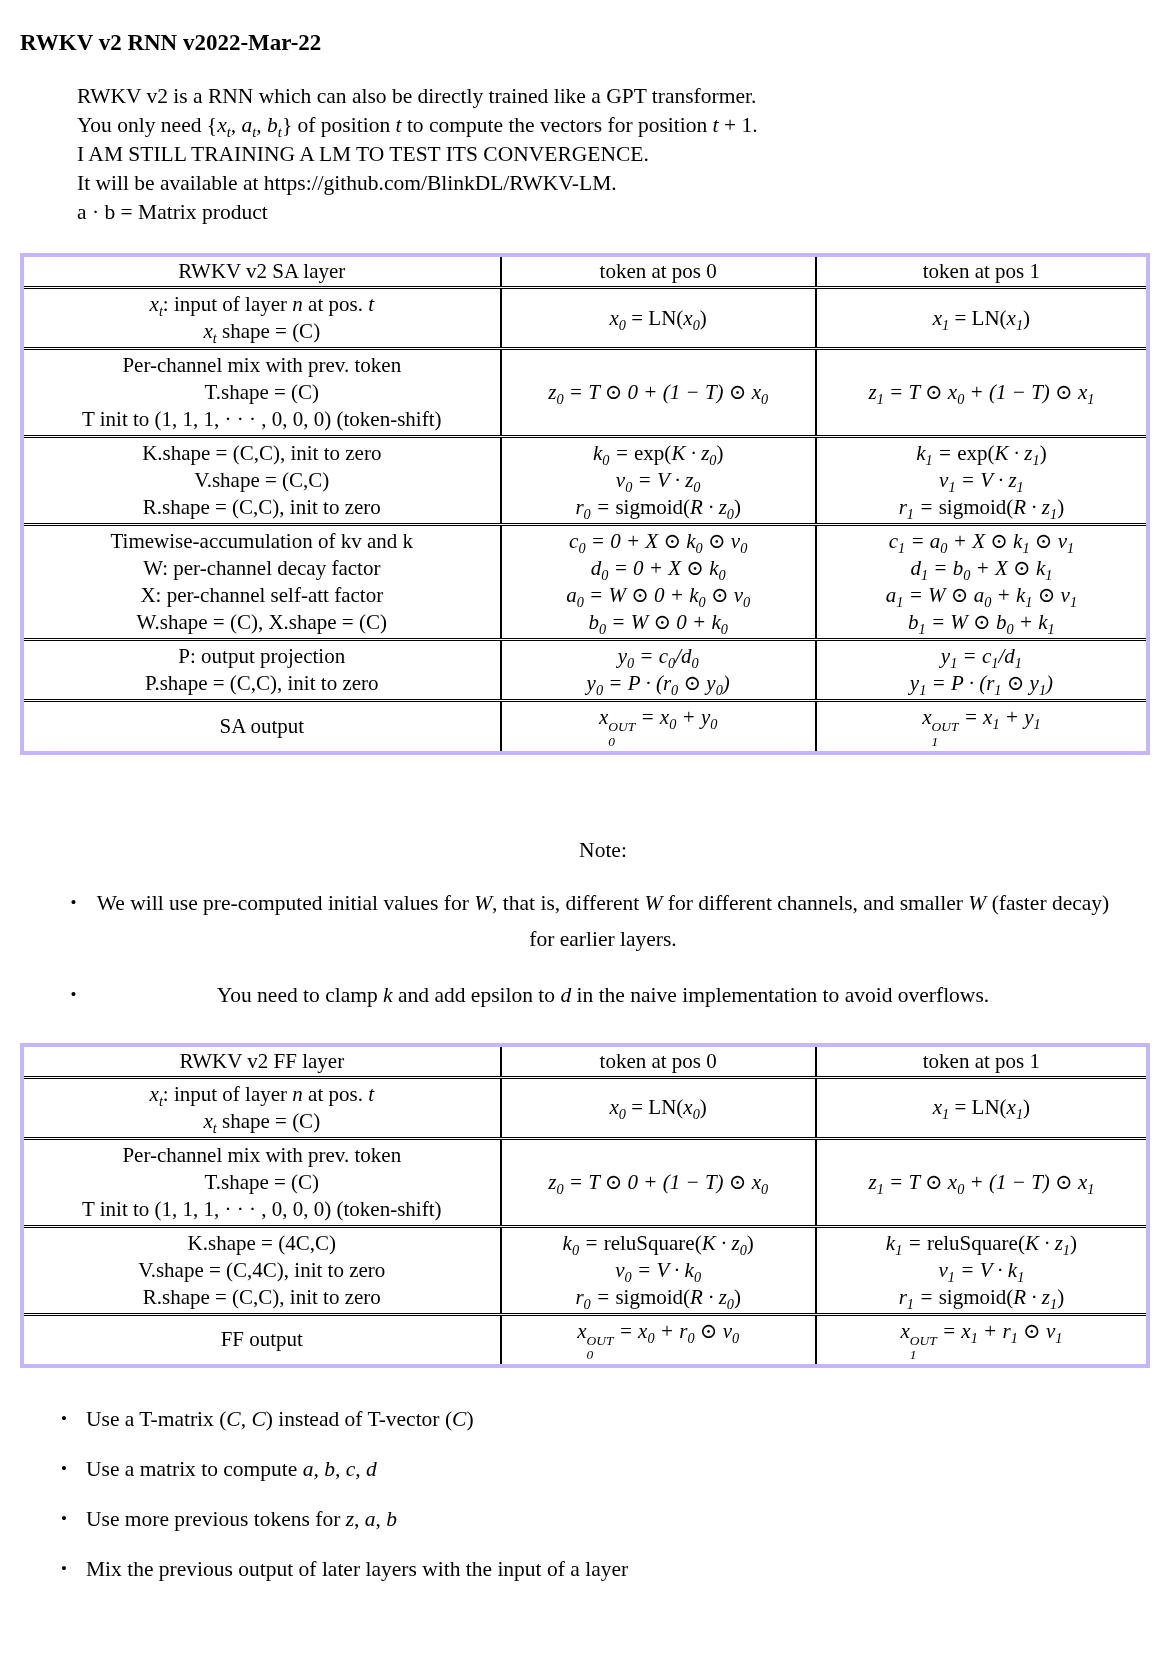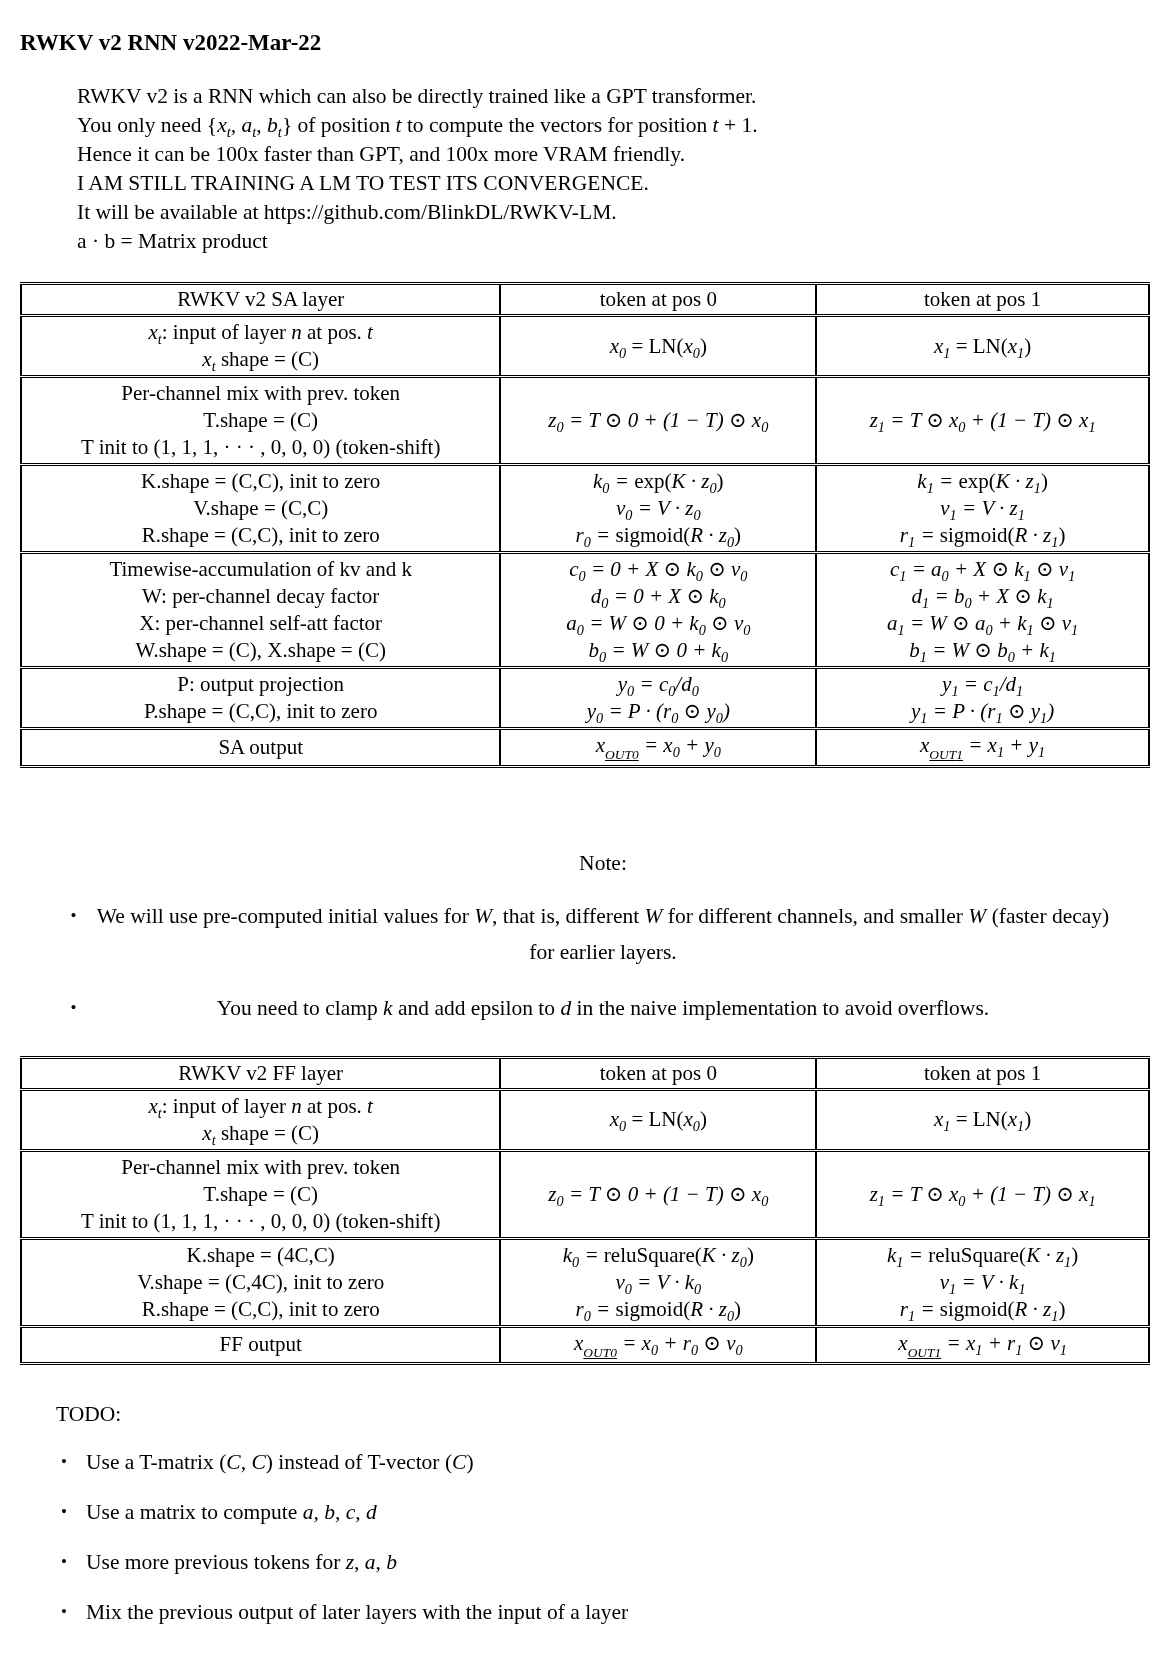--- a/index.html
+++ b/index.html
@@ -4,51 +4,50 @@
 <style>
   html,body{margin:0;padding:0;background:#ffffff;}
   body{
     width:1170px;height:1674px;overflow:hidden;box-sizing:border-box;
     padding:24px 20px 0 20px;
     color:#000;
     font-family:"Liberation Serif","DejaVu Serif",serif;
   }
   .title{font-size:23px;font-weight:bold;text-align:left;line-height:30px;margin:4px 0 24px 0;}
   .intro{margin-left:57px;font-size:21.5px;line-height:29px;}
-  .ltable{width:100%;border-collapse:collapse;margin-top:26px;border:1px solid #c4b5fd;}
+  .ltable{width:100%;border-collapse:collapse;margin-top:26px;border:4px solid #c4b5fd;}
   .ltable td{
     border:2px solid #000;border-top:3px double #000;border-bottom:3px double #000;
     text-align:center;vertical-align:middle;
     font-size:21px;padding:2px 4px;
   }
   .col-desc{width:42.5%;} .col-p0{width:28%;} .col-p1{width:29.5%;}
   .ln{line-height:27px;white-space:nowrap;}
   i{font-style:italic;}
   sub{font-size:68%;line-height:0;}
-  .ss{display:inline-flex;flex-direction:row;align-items:flex-start;vertical-align:-0.55em;line-height:1;font-size:64%;text-decoration:underline;}
+  .ss{display:inline-flex;flex-direction:column;align-items:flex-start;vertical-align:-0.55em;line-height:1;font-size:64%;}
   .ss .sp,.ss .sb{display:block;line-height:1.05;}
   .section{margin-left:36px;font-size:21.5px;}
   .note-sec{margin-top:80px;text-align:center;}
   .todo-sec{margin-top:34px;}
   .shead{line-height:30px;}
   .bullet{display:flex;margin-top:16px;line-height:34px;}
   .note-sec .bullet{margin-top:20px;line-height:36px;}
   .dot{flex:none;width:30px;padding-left:5px;box-sizing:border-box;font-size:17px;}
   .btext{flex:1;padding-right:30px;}
   .ff{margin-top:30px;border-radius:17px;}
 </style>
 </head>
 <body>
 
 <div class="title">RWKV v2 RNN v2022-Mar-22</div>
 
 <div class="intro">
   <div class="iline">RWKV v2 is a RNN which can also be directly trained like a GPT transformer.</div>
   <div class="iline">You only need {<i>x<sub>t</sub>, a<sub>t</sub>, b<sub>t</sub></i>} of position <i>t</i> to compute the vectors for position <i>t</i> + 1.</div>
-  <div class="iline">Hence it can be 100x faster than GPT, and 100x more VRAM friendly.</div>
   <div class="iline">I AM STILL TRAINING A LM TO TEST ITS CONVERGENCE.</div>
   <div class="iline">It will be available at https://github.com/BlinkDL/RWKV-LM.</div>
   <div class="iline">a · b = Matrix product</div>
 </div>
 
 <table class="ltable">
   <colgroup>
       <col class="col-desc">
       <col class="col-p0">
       <col class="col-p1">
@@ -235,21 +234,20 @@
         <div class="ln"><i>x<span class="ss">
                 <span class="sp">OUT</span>
                 <span class="sb">1</span>
               </span> = x<sub>1</sub> + r<sub>1</sub> ⊙ v<sub>1</sub></i></div>
       </td>
     </tr>
   </tbody>
 </table>
 
 <div class="section todo-sec">
-  <div class="shead">TODO:</div>
   <div class="bullet">
     <span class="dot">•</span>
     <span class="btext">Use a T-matrix (<i>C, C</i>) instead of T-vector (<i>C</i>)</span>
   </div>
   <div class="bullet">
     <span class="dot">•</span>
     <span class="btext">Use a matrix to compute <i>a, b, c, d</i></span>
   </div>
   <div class="bullet">
     <span class="dot">•</span>

